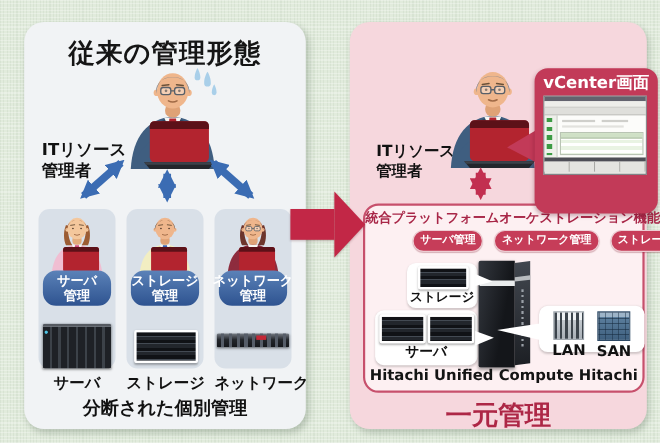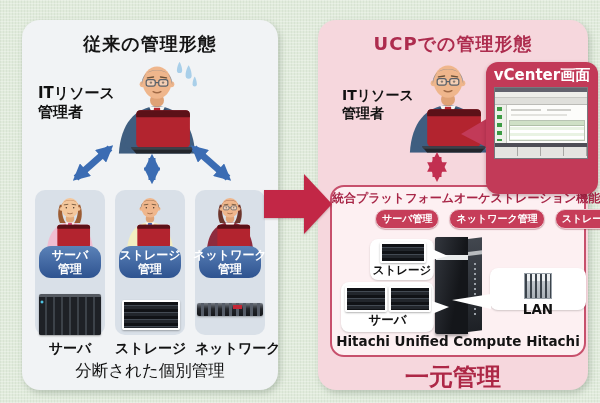--- a/index.html
+++ b/index.html
@@ -6,38 +6,38 @@
   body{font-family:"DejaVu Sans","Liberation Sans",sans-serif;}
   .stage{position:relative;width:600px;height:403px;overflow:hidden;
     background:#e1ebdc;
     background-image:
       repeating-linear-gradient(0deg, rgba(255,255,255,.28) 0 1px, rgba(0,0,0,0) 1px 3px),
       repeating-linear-gradient(90deg, rgba(186,203,182,.25) 0 1px, rgba(0,0,0,0) 1px 3px);}
   .panel{position:absolute;top:20px;height:370px;border-radius:18px;box-shadow:2px 3px 6px rgba(70,90,70,.28);}
   .panel-left{left:22px;width:256px;background:#f1f3f5;}
   .panel-right{left:318px;width:270px;background:#f6d7dd;}
   .panel-title{position:absolute;top:12px;left:0;width:100%;text-align:center;
-    font-size:18px;font-weight:bold;color:#151515;letter-spacing:1px;white-space:nowrap;}
+    font-size:24px;font-weight:bold;color:#151515;letter-spacing:1px;white-space:nowrap;}
   .panel-right .panel-title{color:#ad2c4e;}
-  .mgr-label{position:absolute;font-size:15px;font-weight:bold;color:#111;line-height:19px;}
+  .mgr-label{position:absolute;font-size:15px;font-weight:bold;color:#111;line-height:19px;margin-top:43px;}
   .panel-left .mgr-label{left:16px;top:64px;}
   .panel-right .mgr-label{left:24px;top:66px;font-size:14px;line-height:18px;}
   .person-svg{position:absolute;}
   svg{display:block;}
   .overlay-svg{position:absolute;left:0;top:0;pointer-events:none;}
 
   
   .col{position:absolute;top:170px;width:70px;height:145px;background:#d9e0e8;border-radius:10px;}
   .col1{left:13px;} .col2{left:93px;} .col3{left:173px;}
   .role-btn{position:absolute;left:4px;right:4px;top:56px;height:32px;border-radius:12px;
     background:linear-gradient(180deg,#5b82b8,#2e5390);display:flex;flex-direction:column;
     align-items:center;justify-content:center;color:#fff;font-weight:bold;font-size:12px;line-height:14px;white-space:nowrap;}
   .dev-label{position:absolute;top:320px;width:70px;text-align:center;font-size:14px;font-weight:bold;color:#111;white-space:nowrap;}
   .dev-label.d1{left:13px;} .dev-label.d2{left:93px;} .dev-label.d3{left:173px;}
-  .left-caption{position:absolute;top:340px;width:100%;text-align:center;font-size:16.5px;font-weight:normal;color:#111;}
+  .left-caption{position:absolute;top:340px;width:100%;text-align:center;font-size:16.5px;font-weight:bold;color:#111;}
 
   
   .blade-chassis{position:absolute;left:4px;top:104px;width:62px;height:38px;border-radius:2px;
     border-top:3px solid #555a61;box-shadow:0 1px 2px rgba(0,0,0,.35);
     background-image:
       radial-gradient(circle at 3px 5px, #4ec4e4 1.1px, rgba(0,0,0,0) 1.8px),
       repeating-linear-gradient(90deg,#1e2126 0 6px,#3c4249 6px 8px),
       linear-gradient(#4a4f57,#1b1e22);}
   .storage-array{position:absolute;border:2px solid #fff;border-radius:2px;box-shadow:0 1px 2px rgba(0,0,0,.3);
     background:repeating-linear-gradient(180deg,#101216 0 3px,#434a53 3px 4px,#22262c 4px 7px);}
@@ -87,21 +87,21 @@
     font-size:10px;line-height:10px;padding:4px 6px;white-space:nowrap;box-shadow:0 1px 1px rgba(120,20,40,.3);}
   .bubble{position:absolute;background:#fff;border-radius:8px;box-shadow:0 1px 2px rgba(0,0,0,.18);}
   .bubble-label{text-align:center;font-size:12px;font-weight:bold;color:#111;white-space:nowrap;}
   .bub-storage{left:38px;top:52px;width:64px;height:41px;}
   .bub-storage .storage-array{left:10px;top:3px;width:42px;height:17px;}
   .bub-storage .bubble-label{position:absolute;left:0;bottom:2px;width:100%;font-size:11.5px;}
   .bub-server{left:9px;top:95px;width:93px;height:50px;}
   .bub-server .storage-array.s1{left:4px;top:4px;width:38px;height:22px;}
   .bub-server .storage-array.s2{left:48px;top:4px;width:38px;height:22px;}
   .bub-server .bubble-label{position:absolute;left:0;bottom:3px;width:100%;font-size:12.5px;}
-  .bub-lansan{left:158px;top:81px;width:96px;height:42px;display:flex;align-items:flex-start;justify-content:center;gap:10px;padding-top:5px;box-sizing:border-box;}
+  .bub-lansan{left:158px;top:91px;width:96px;height:42px;display:flex;align-items:flex-start;justify-content:center;gap:10px;padding-top:5px;box-sizing:border-box;}
   .dev-col{display:flex;flex-direction:column;align-items:center;gap:2px;}
   .lan-device{width:28px;height:26px;border:1px solid #98a0a8;box-sizing:border-box;
     background-image:
       repeating-linear-gradient(90deg,#3c444c 0 2px, rgba(0,0,0,0) 2px 5px),
       linear-gradient(180deg,#eef1f3 0 30%, #c3c9cf 30%, #a9b0b7);}
   .san-device{width:30px;height:27px;border:1px solid #2e4a66;box-sizing:border-box;
     background-image:
       repeating-linear-gradient(180deg, rgba(20,40,60,.55) 0 1px, rgba(0,0,0,0) 1px 5px),
       repeating-linear-gradient(90deg, rgba(20,40,60,.45) 0 1px, rgba(0,0,0,0) 1px 6px),
       linear-gradient(180deg,#9db4c8 0 18%, #5b7e9d 18%, #3e5f7e);}
@@ -229,21 +229,20 @@
 
     <div class="left-caption">分断された個別管理</div>
   </div>
 
   <div class="big-arrow">
     <div class="tail"></div>
     <div class="head"></div>
   </div>
 
   <div class="panel panel-right">
-    <div class="panel-title">UCPでの管理形態</div>
 
     <div class="mgr-label">
       <div>ITリソース</div>
       <div>管理者</div>
     </div>
 
     <svg class="person-svg" style="left:78px;top:36px;width:104px;height:98px;--suit:#3f5e80;--suitd:#2f4760;--hair:#83848a;--glasses:1;" viewBox="0 0 120 110">
         <use href="#person"></use>
       </svg>
 
@@ -309,20 +308,24 @@
         <div class="rack-band"></div>
         <div class="rack-band2"></div>
         <div class="rack-dots"></div>
       </div>
 
       <div class="bubble bub-lansan">
         <div class="dev-col">
           <div class="lan-device"></div>
           <div class="lansan-label">LAN</div>
         </div>
+        <div class="dev-col">
+          <div class="san-device"></div>
+          <div class="lansan-label">SAN</div>
+        </div>
       </div>
 
       <svg class="overlay-svg" width="256" height="172" viewBox="0 0 256 172">
         <polygon points="100,62 100,73 116,69" fill="#ffffff"></polygon>
         <polygon points="100,114 100,127 117,120" fill="#ffffff"></polygon>
         <polygon points="159,107 159,122 120,113" fill="#ffffff"></polygon>
       </svg>
 
       <div class="platform-label">Hitachi Unified Compute Hitachi</div>
     </div>

